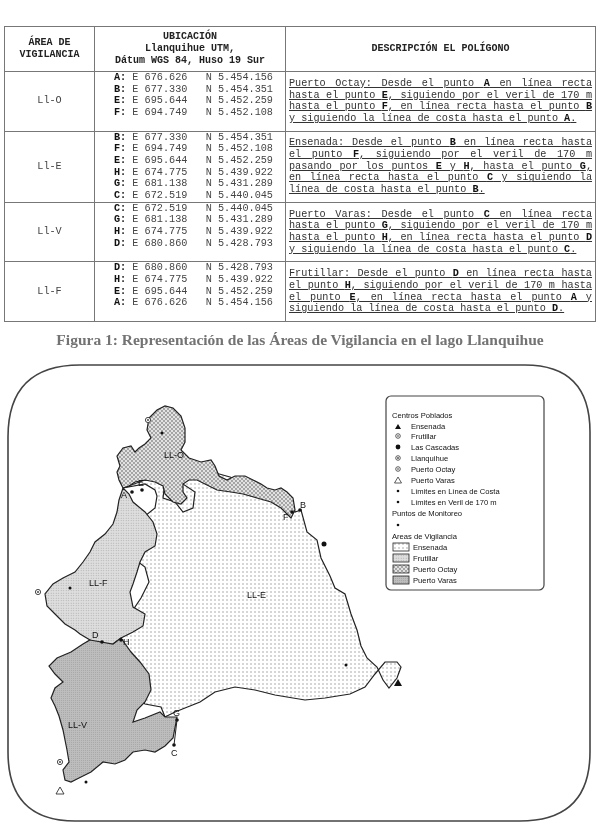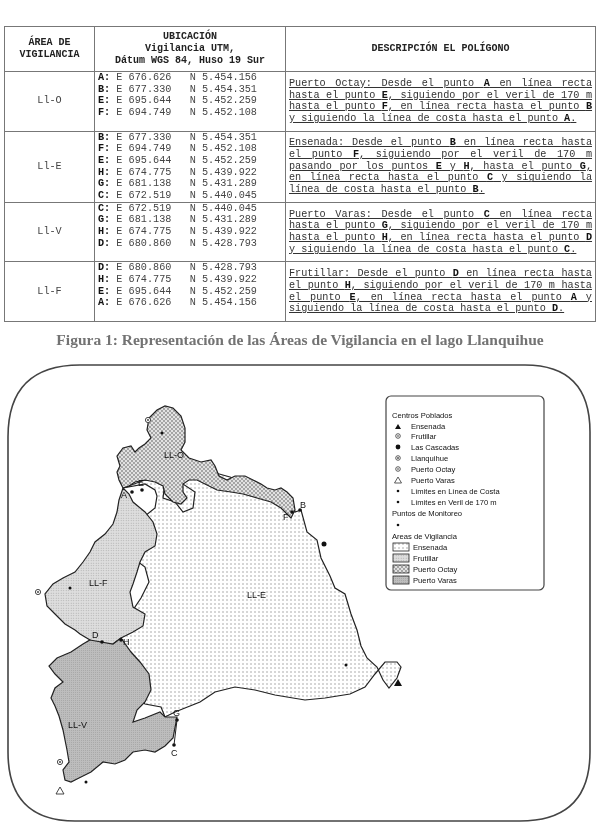--- a/index.html
+++ b/index.html
@@ -10,38 +10,38 @@
   th.c1 { width:83px; height:44px; }
   th.c2 { width:184px; font-weight:normal; }
   th.c2 .b { font-weight:bold; }
   th.c3 { }
   td.area { text-align:center; color:#444; }
   td.coords { padding-left:4px; white-space:pre; color:#444; }
   td.coords b { color:#111; }
   td.desc { text-align:justify; color:#333;text-decoration:underline; }
   td.desc u { text-decoration:underline; }
   td.desc b { color:#111; }
-  .coord-line { display:block; white-space:pre; }
+  .coord-line { display:block; white-space:pre;margin-left:16px; }
   .fig-caption { position:absolute; left:0; top:331px; width:600px; text-align:center; font-family:"Liberation Serif", serif; font-weight:bold; font-size:15.5px; color:#737373; }
   .map-wrap { position:absolute; left:5px; top:362px; width:590px; height:462px; }
   svg text { font-family:"Liberation Sans", sans-serif; }
 </style>
 </head>
 <body>
 
 <table class="areas">
   <thead>
     <tr>
       <th class="c1">
         <span>ÁREA DE</span><br>
         <span>VIGILANCIA</span>
       </th>
       <th class="c2">
         <span class="b">UBICACIÓN</span><br>
-        <span>Vigilancia UTM,</span><br>
+        <span>Llanquihue UTM,</span><br>
         <span>Dátum WGS 84, Huso 19 Sur</span>
       </th>
       <th class="c3">DESCRIPCIÓN EL POLÍGONO</th>
     </tr>
   </thead>
   <tbody id="table-body">
       <tr>
         <td class="area">Ll-O</td>
         <td class="coords"><span class="coord-line"><b>A:</b><span> </span><span>E 676.626</span><span>   </span><span>N 5.454.156</span></span><span class="coord-line"><b>B:</b><span> </span><span>E 677.330</span><span>   </span><span>N 5.454.351</span></span><span class="coord-line"><b>E:</b><span> </span><span>E 695.644</span><span>   </span><span>N 5.452.259</span></span><span class="coord-line"><b>F:</b><span> </span><span>E 694.749</span><span>   </span><span>N 5.452.108</span></span><span class="coord-line"> </span></td>
         <td class="desc"><u>Puerto Octay</u><span>: Desde el punto </span><b>A</b><span> en línea recta hasta el punto </span><b>E</b><span>, siguiendo por el veril de 170 m hasta el punto </span><b>F</b><span>, en línea recta hasta el punto </span><b>B</b><span> y siguiendo la línea de costa hasta el punto </span><b>A</b><span>.</span></td>

